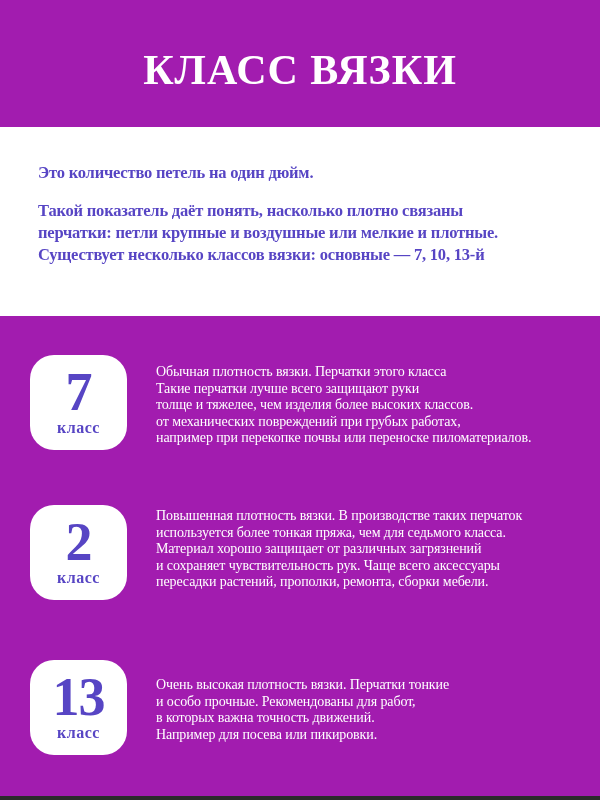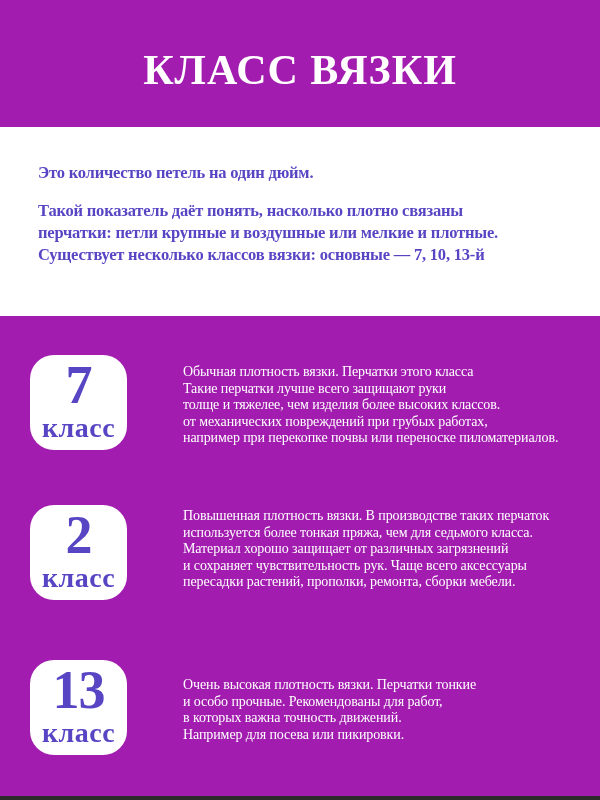--- a/index.html
+++ b/index.html
@@ -27,27 +27,27 @@
   .intro .line { white-space:nowrap; }
   .intro .para + .para { margin-top:16px; }
   .intro .para.tight { margin-top:0; }
   .badge {
     position:absolute; left:30px; width:97px; height:95px;
     background:#ffffff; border-radius:24px;
     display:flex; flex-direction:column; align-items:center; justify-content:center;
     color:#5745c4;
   }
   .badge .num { font-size:54px; font-weight:bold; line-height:0.92; letter-spacing:-1px; }
-  .badge .lbl { font-size:28px; font-weight:bold; letter-spacing:0.5px; margin-top:1px; }
+  .badge .lbl { font-size:16px; font-weight:bold; letter-spacing:0.5px; margin-top:1px; }
   .badge.b1 { top:355px; }
   .badge.b2 { top:505px; }
   .badge.b3 { top:660px; }
   .desc {
     position:absolute; left:156px;
-    color:#ffffff; font-size:14px; line-height:16.5px; letter-spacing:-0.1px;margin-left:27px;
+    color:#ffffff; font-size:14px; line-height:16.5px; letter-spacing:-0.1px;
   }
   .desc .line { white-space:nowrap; }
   .desc.d1 { top:364px; }
   .desc.d2 { top:508px; }
   .desc.d3 { top:677px; }
 </style>
 </head>
 <body>
 
 <div class="page">

